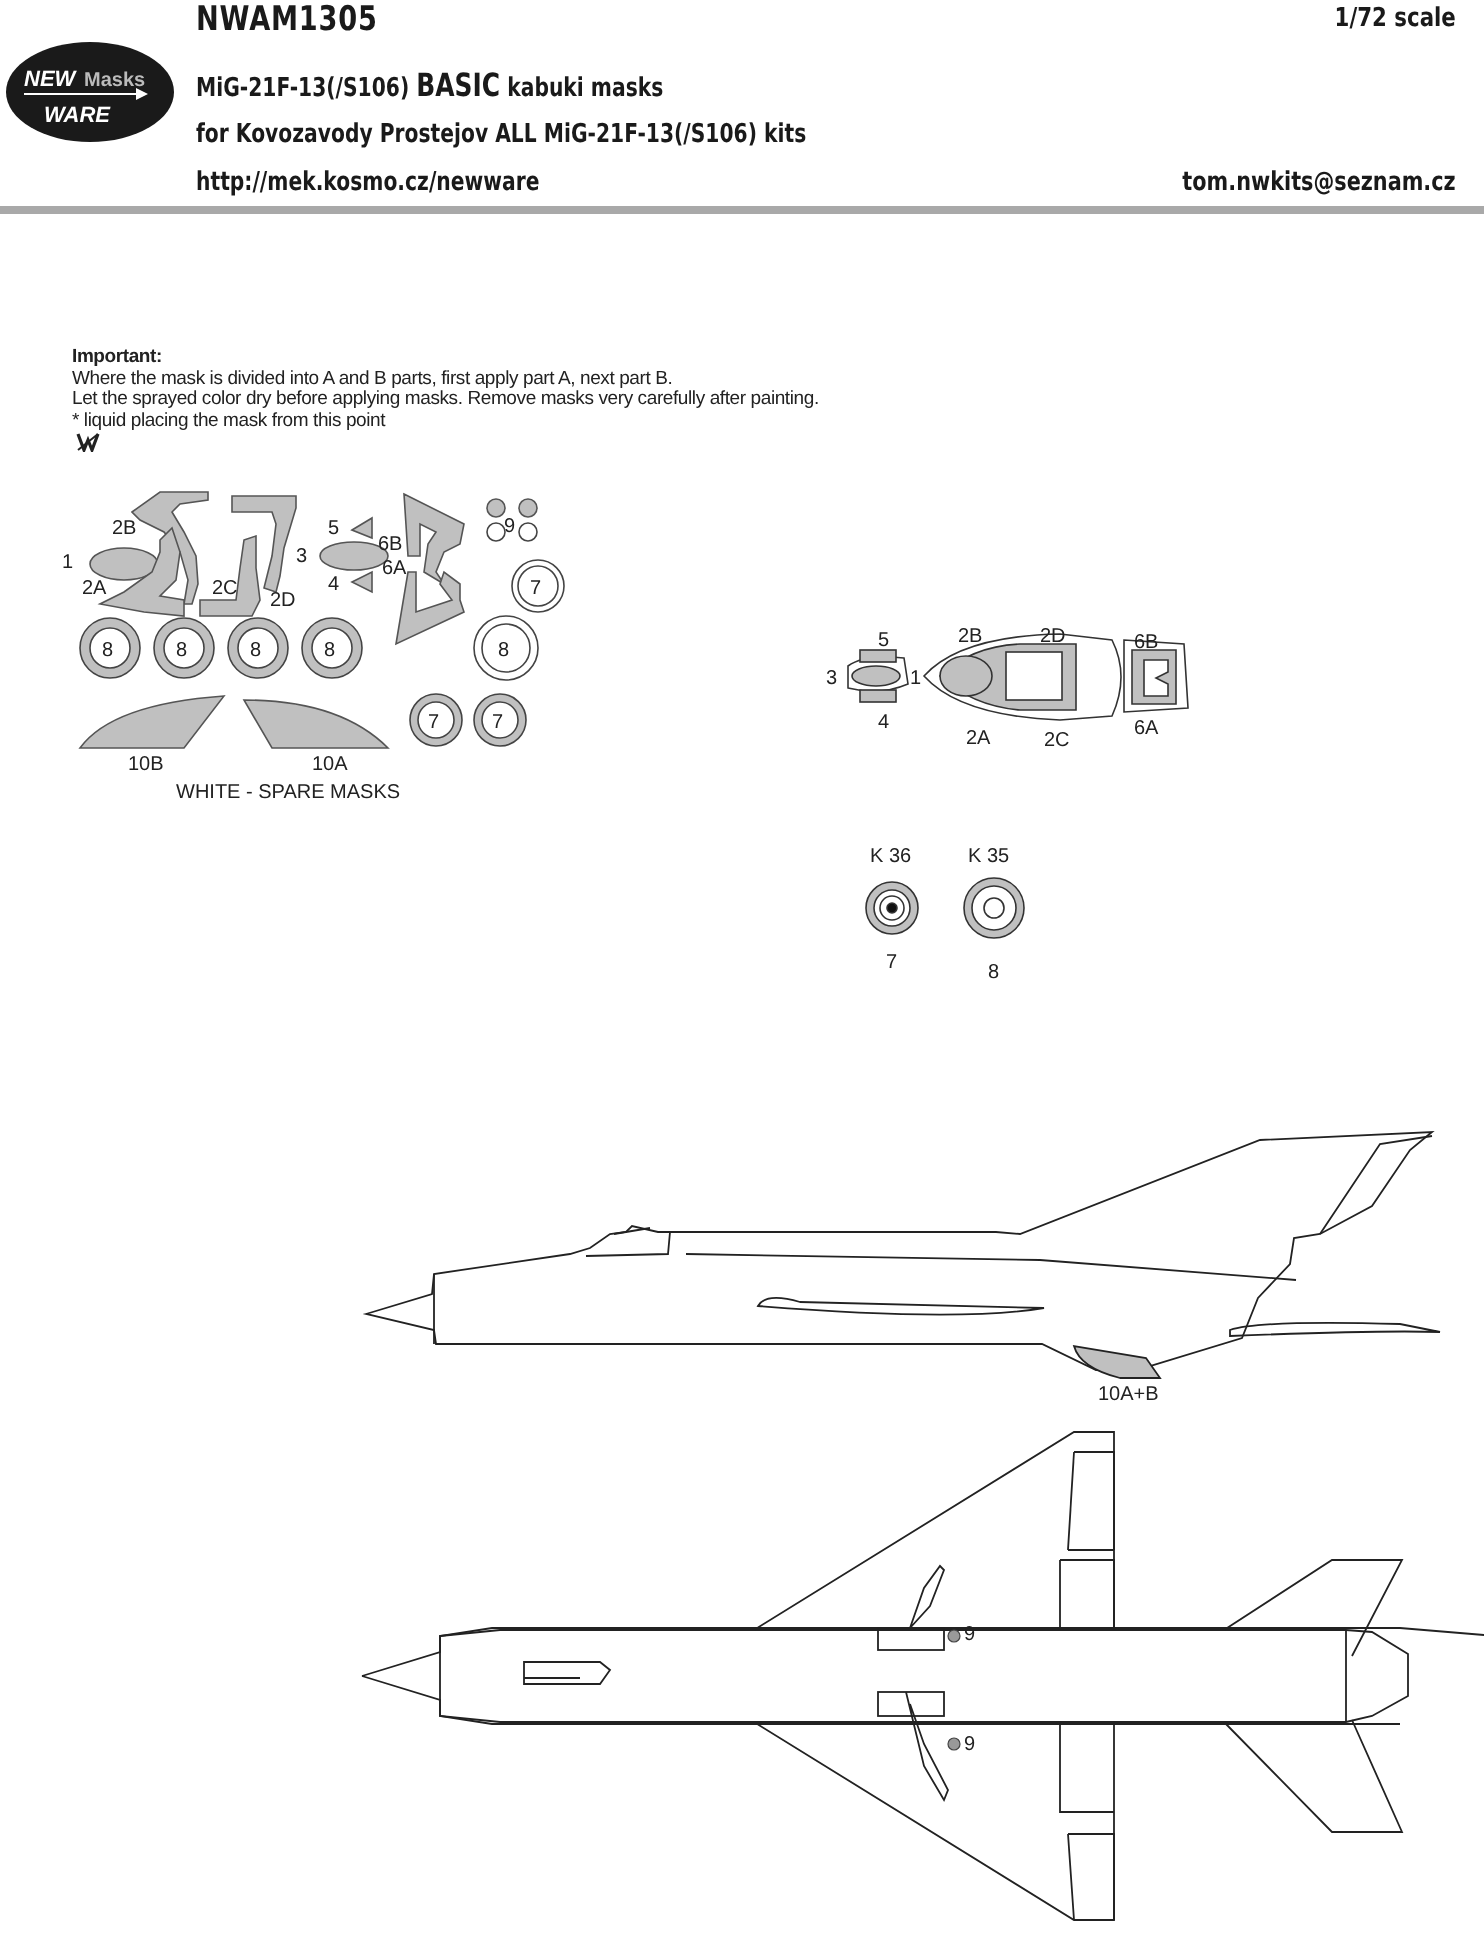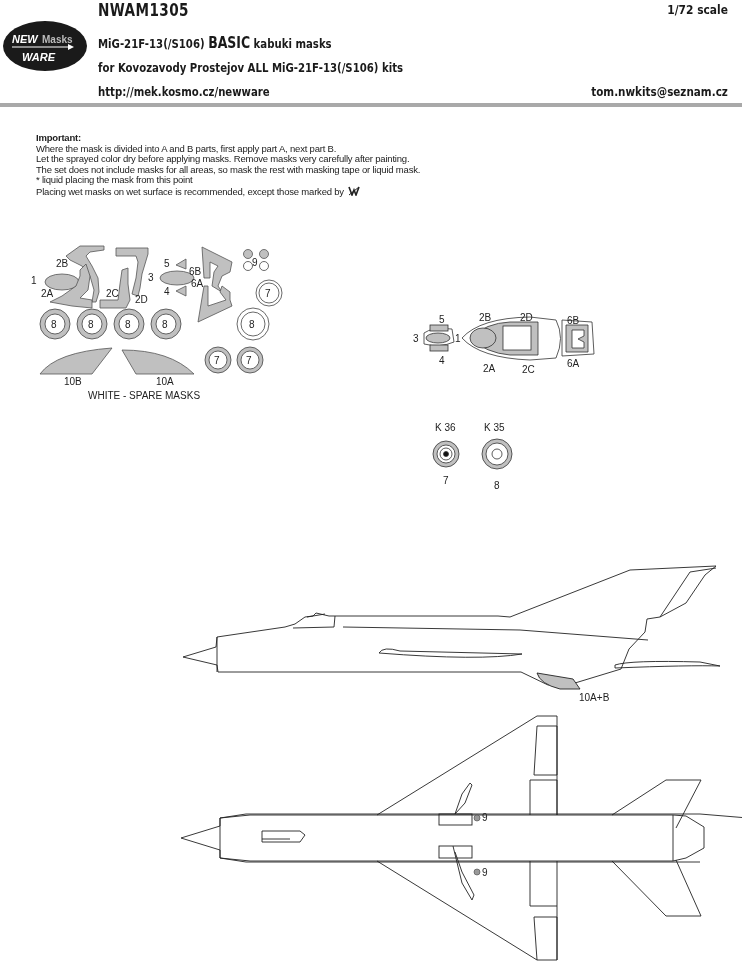--- a/index.html
+++ b/index.html
@@ -10,21 +10,21 @@
   .title { left:98px; top:0px; font-size:17px; transform:scaleX(0.8); letter-spacing:0.5px; }
   .scale { right:14px; top:2px; font-size:13px; transform:scaleX(0.82); transform-origin:right top; }
   .line1 { left:98px; top:33px; font-size:13px; transform:scaleX(0.78); }
   .line1 .big { font-size:16px; }
   .line2 { left:98px; top:60px; font-size:13px; transform:scaleX(0.78); }
   .url { left:98px; top:84px; font-size:13px; transform:scaleX(0.78); }
   .email { right:14px; top:84px; font-size:13px; transform:scaleX(0.8); transform-origin:right top; }
   .rule { left:0; top:103px; width:742px; height:4px; background:#a9a9a9; }
   .logo { left:2px; top:20px; width:86px; height:52px; }
   .notes { left:36px; top:133px; font-size:9.5px; line-height:10.6px; color:#222; letter-spacing:-0.2px; white-space:nowrap; }
-  .notes .imp { font-weight:bold; }
+  .notes .imp { font-weight:bold;margin-top:41px; }
   .lbl { font-family:"Liberation Sans", sans-serif; font-size:10px; color:#222; }
   svg text { font-family:"Liberation Sans", sans-serif; }
 </style>
 </head>
 <body>
 
 <div class="abs logo">
   <svg width="86" height="52" viewBox="0 0 86 52">
     <ellipse cx="43" cy="26" rx="42" ry="25" fill="#1a1a1a"></ellipse>
     <text x="10" y="23" font-size="11" font-weight="bold" font-style="italic" fill="#fff">NEW</text>
@@ -44,24 +44,22 @@
 </div>
 <div class="abs hdr line2">for Kovozavody Prostejov ALL  MiG-21F-13(/S106) kits</div>
 <div class="abs hdr url">http://mek.kosmo.cz/newware</div>
 <div class="abs hdr email">tom.nwkits@seznam.cz</div>
 <div class="abs rule"></div>
 
 <div class="abs notes">
   <div class="imp">Important:</div>
   <div>Where the mask is divided into A and B parts, first apply part A, next part B.</div>
   <div>Let the sprayed color dry before applying masks. Remove masks very carefully after painting.</div>
-  <div>The set does not include masks for all areas, so mask the rest with masking tape or liquid mask.</div>
   <div>* liquid placing the mask from this point</div>
   <div>
-    <span>Placing wet masks on wet surface is recommended, except those marked by</span>
     <span style="display:inline-block;vertical-align:middle;margin-left:2px;">
       <svg width="12" height="10" viewBox="0 0 12 10">
           <path d="M1,1 L4,9 L6,4 L8,9 L11,1" fill="none" stroke="#222" stroke-width="1.6"></path>
           <line x1="1" y1="9" x2="11" y2="1" stroke="#222" stroke-width="1"></line>
         </svg>
     </span>
   </div>
 </div>
 
 <div class="abs" style="left:0;top:230px;width:300px;height:180px;">
@@ -219,21 +217,21 @@
     <path d="M183,657 L216,647 L217,637 L285,627 L295,624 L305,617 L313,616 L316,613 L329,616 L498,616 L510,617 L630,570 L716,566 L705,575 L686,603 L660,617 L647,619 L645,632 L629,649 L621,669 L575,683 L548,685 L521,672 L390,672 L218,672 L217,665 Z"></path>
     <path d="M307,617 L325,614"></path>
     <path d="M293,628 L334,627 L335,616"></path>
     <path d="M343,627 L520,630 L648,640"></path>
     <path d="M379,653 Q383,646 400,651 L522,654 Q480,661 379,653 Z"></path>
     <path d="M615,665 Q630,660 700,662 L720,666 Q690,665 615,668 Z"></path>
     <path d="M660,617 L690,572 L716,568"></path>
     <path d="M217,637 L217,672"></path>
     <path d="M537,673 Q540,684 560,689 L580,689 L573,679 Z" fill="#c0c0c0"></path>
   </svg>
-  <div class="abs lbl" style="left:409px;top:137px;">10A+B</div>
+  <div class="abs lbl" style="left:379px;top:137px;">10A+B</div>
 </div>
 
 <div class="abs" style="left:170px;top:710px;width:572px;height:265px;">
   <svg width="572" height="265" viewBox="170 710 572 265" fill="none" stroke="#222" stroke-width="0.9">
     <path d="M181,838 L220,826 L220,818 L246,814 L700,814 L748,818"></path>
     <path d="M181,838 L220,850 L220,858 L246,862 L700,862"></path>
     <path d="M246,814 L246,862" stroke-width="0"></path>
 
     <path d="M220,818 L250,815 L673,815 L686,816 L704,827 L704,848 L686,858 L673,861 L250,861 L220,858 Z"></path>
     <path d="M673,815 L673,861"></path>

